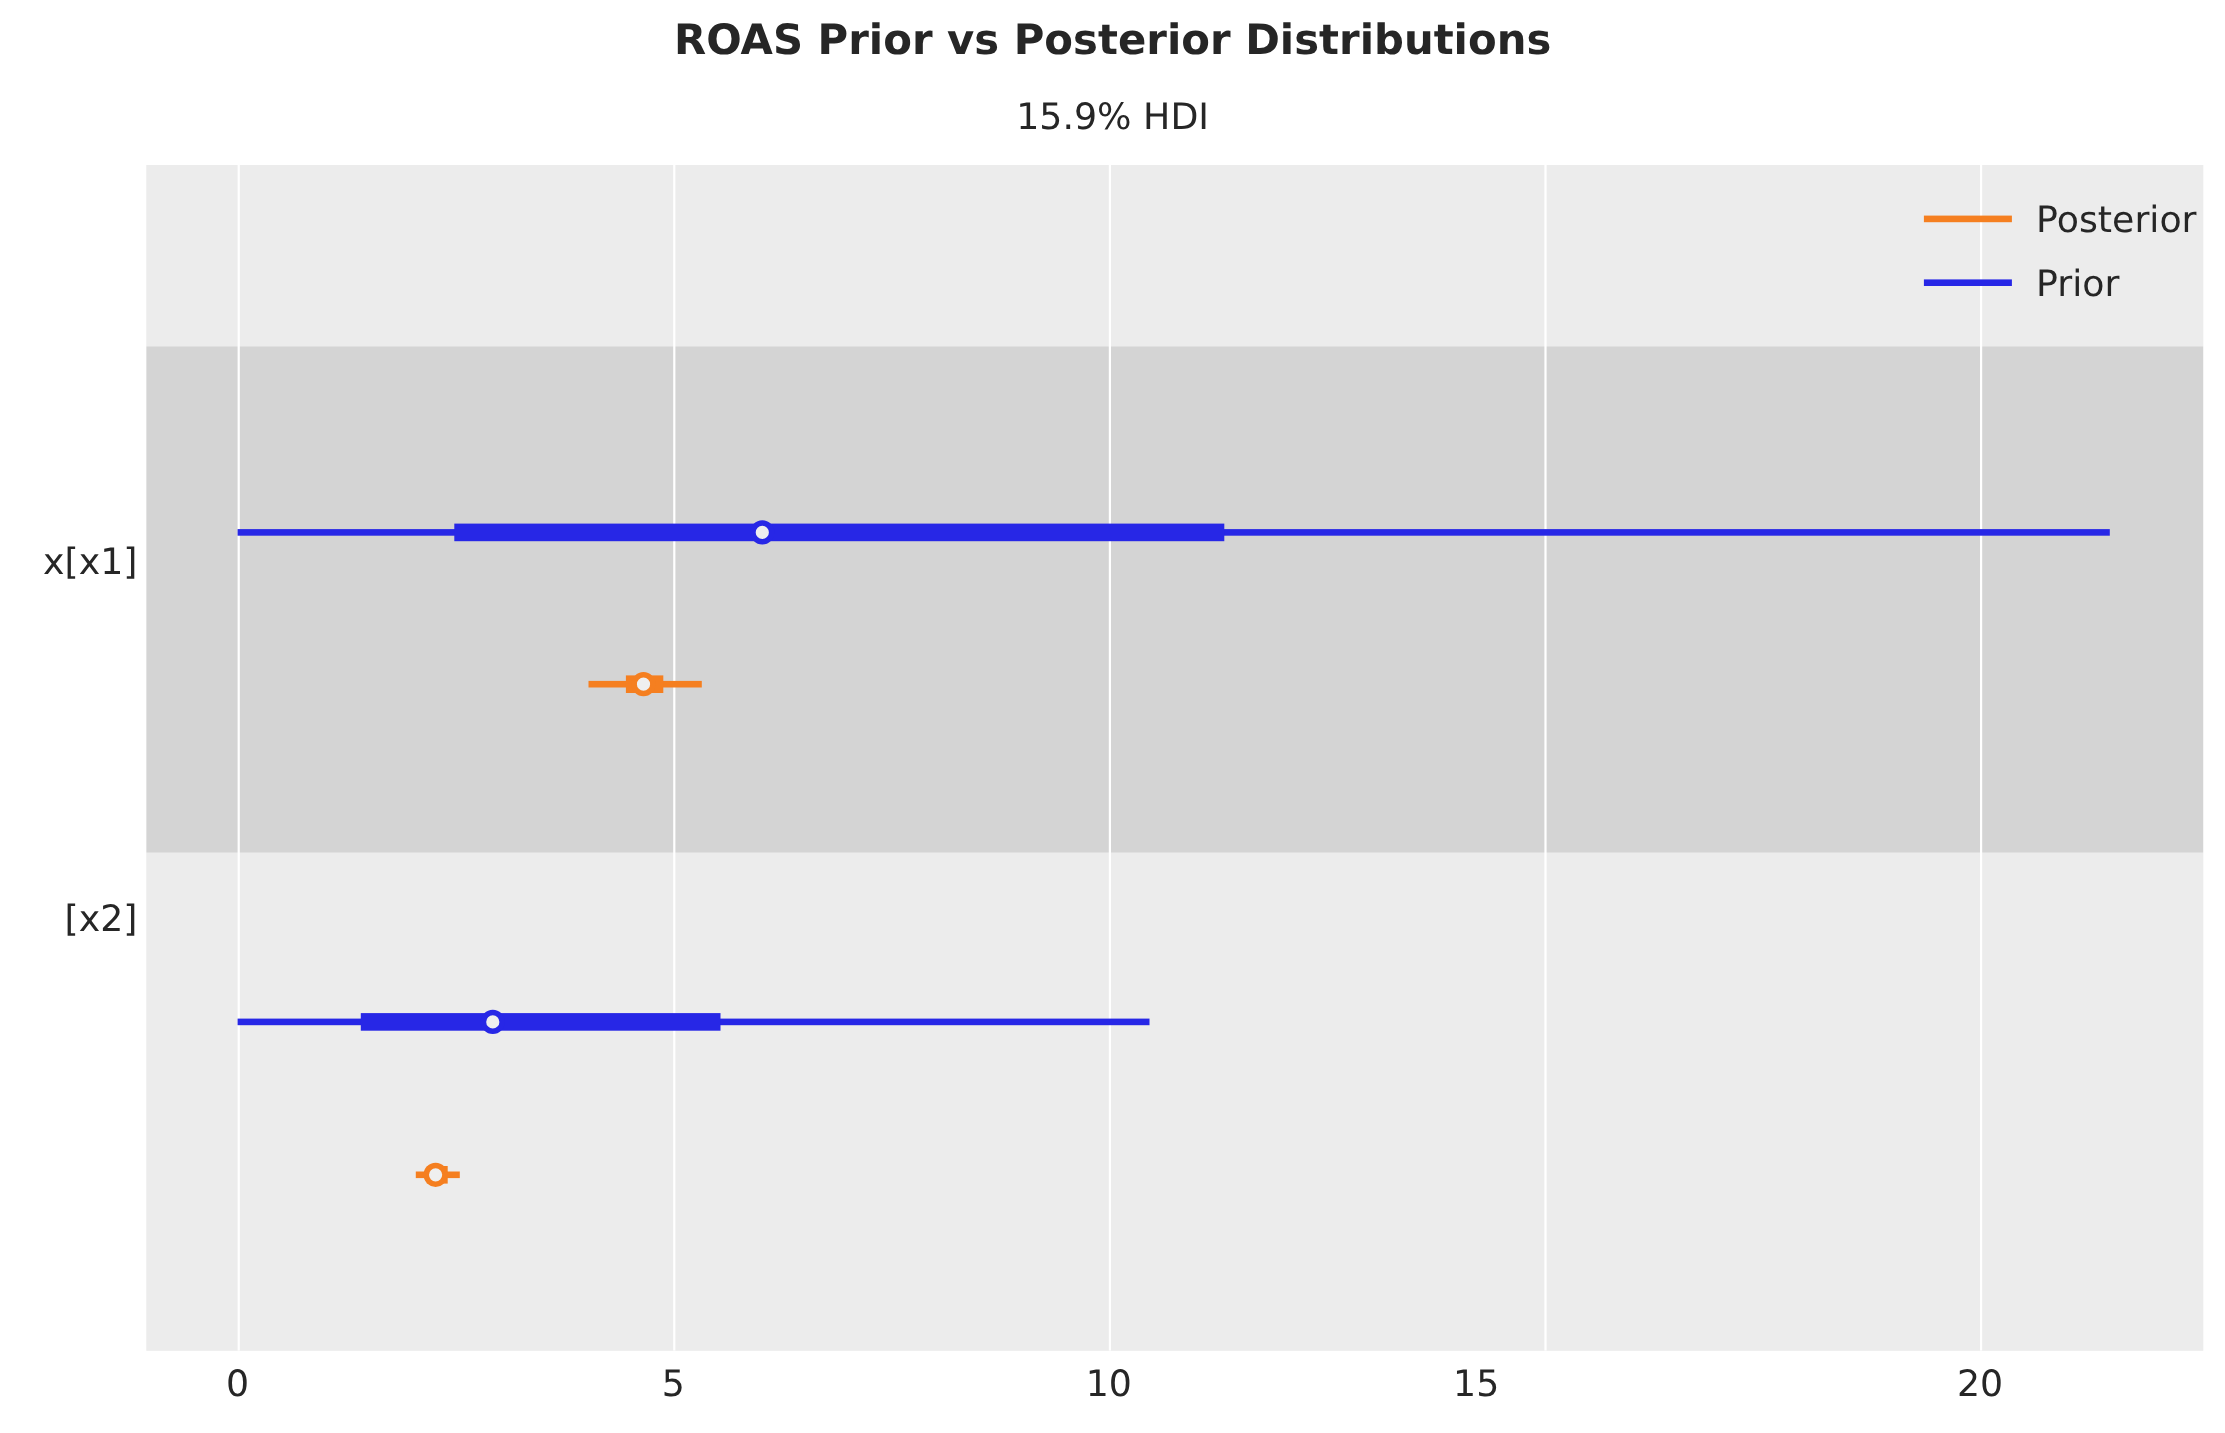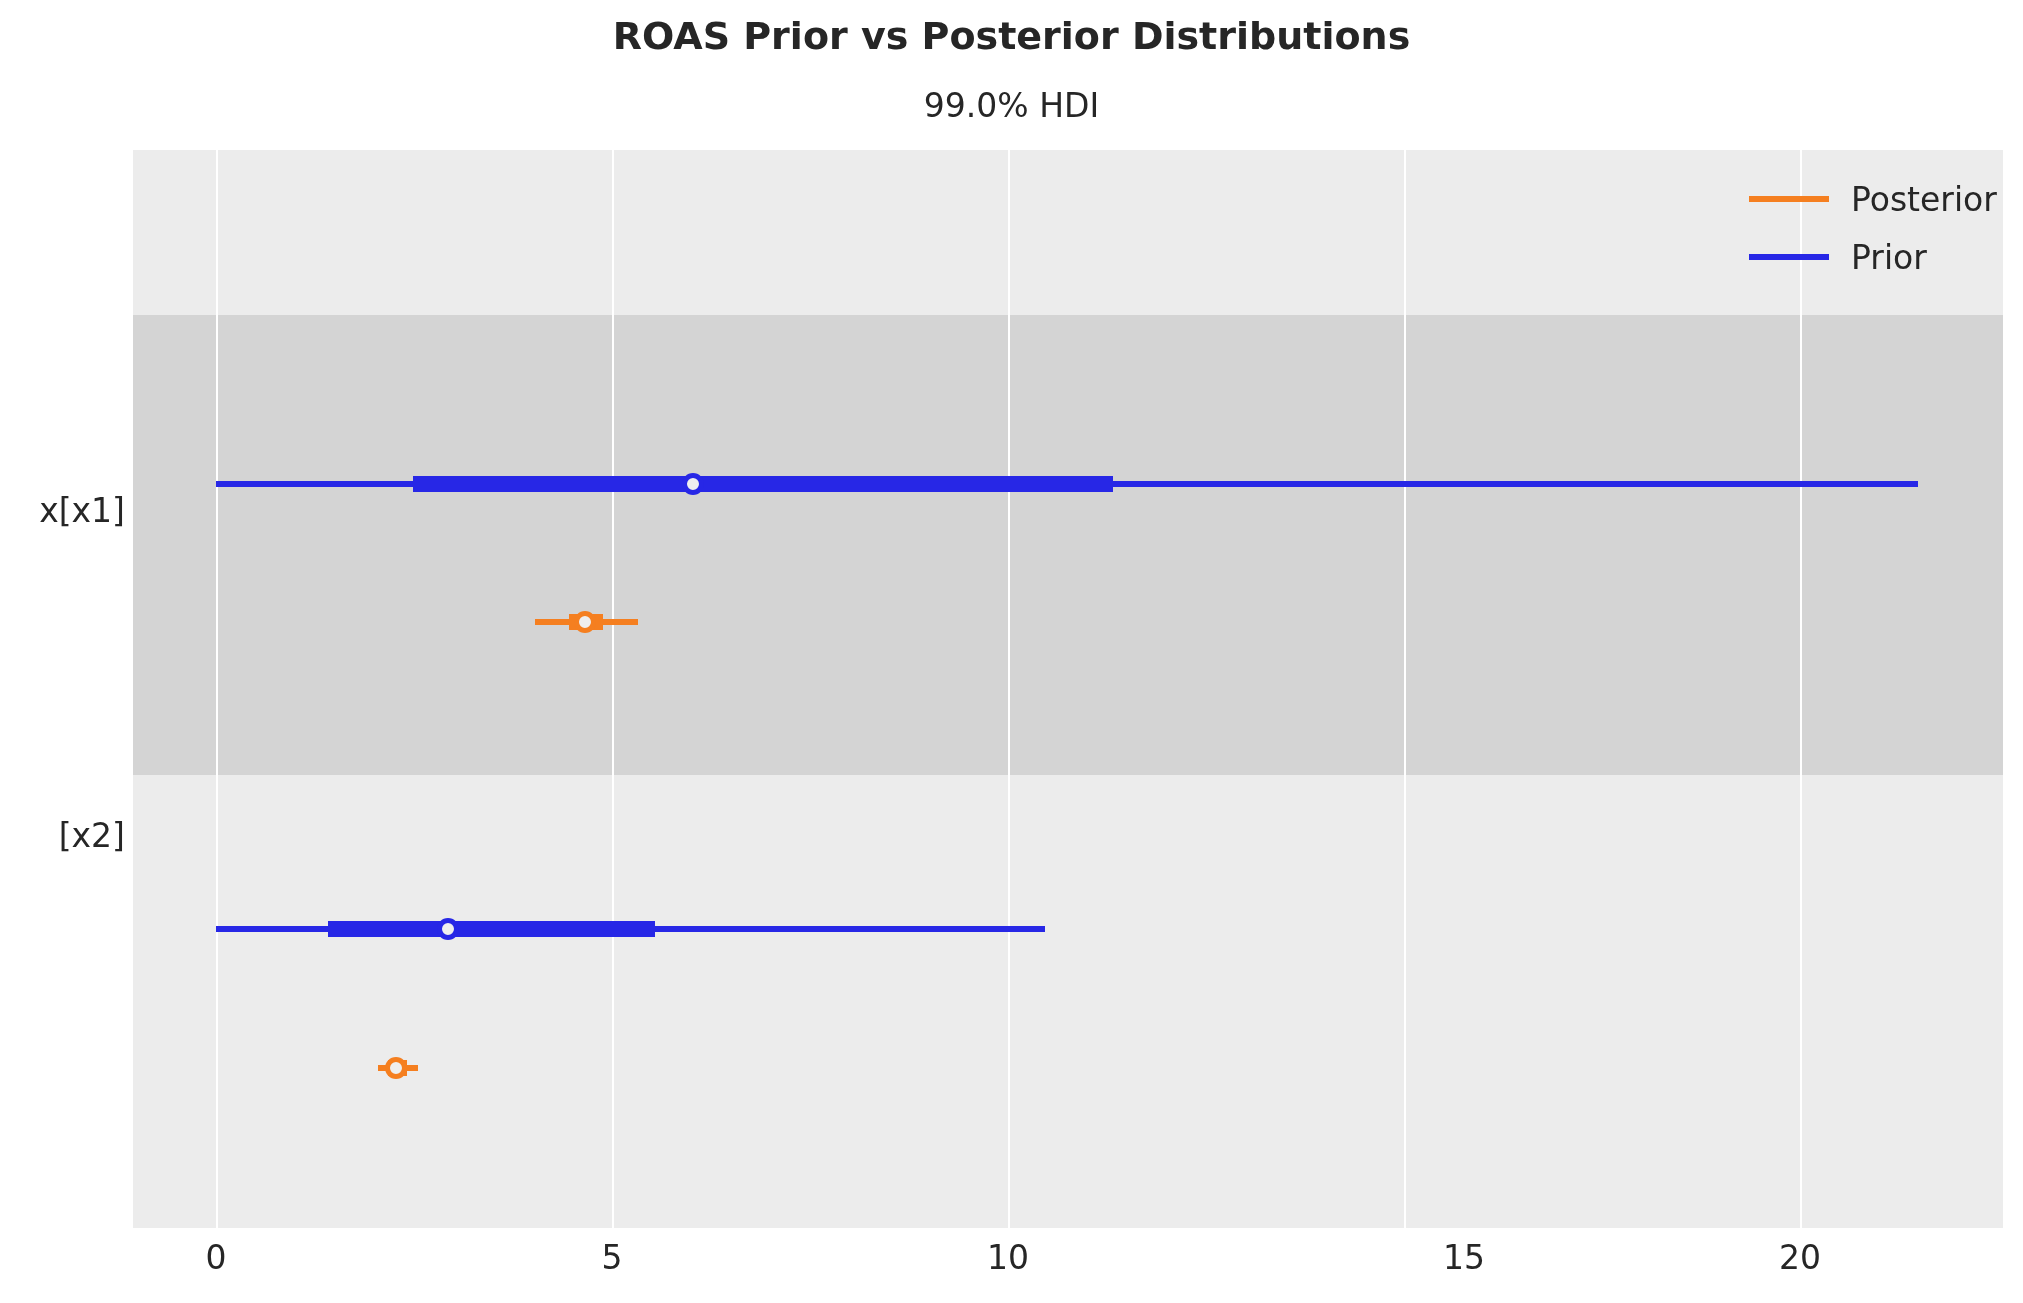--- a/index.html
+++ b/index.html
@@ -126,29 +126,29 @@
     color: #262626;
     line-height: 1;
   }
 </style>
 </head>
 <body>
 
 <div id="figure">
 
   <div id="title">ROAS Prior vs Posterior Distributions</div>
-  <div id="subtitle">99.0% HDI</div>
+  <div id="subtitle">15.9% HDI</div>
 
   <div class="ylabel" style="top:510px;">x[x1]</div>
   <div class="ylabel" style="top:835px;">[x2]</div>
 
   <div class="tick-label" style="left:216px;">0</div>
   <div class="tick-label" style="left:612px;">5</div>
   <div class="tick-label" style="left:1008px;">10</div>
-  <div class="tick-label" style="left:1464px;">15</div>
+  <div class="tick-label" style="left:1342px;">15</div>
   <div class="tick-label" style="left:1800px;">20</div>
 
   <div id="plot">
 
     <div class="row-band" style="top:165px; height:460px;"></div>
 
     <div class="gridline" style="left:83px;"></div>
     <div class="gridline" style="left:479px;"></div>
     <div class="gridline" style="left:875px;"></div>
     <div class="gridline" style="left:1271px;"></div>

